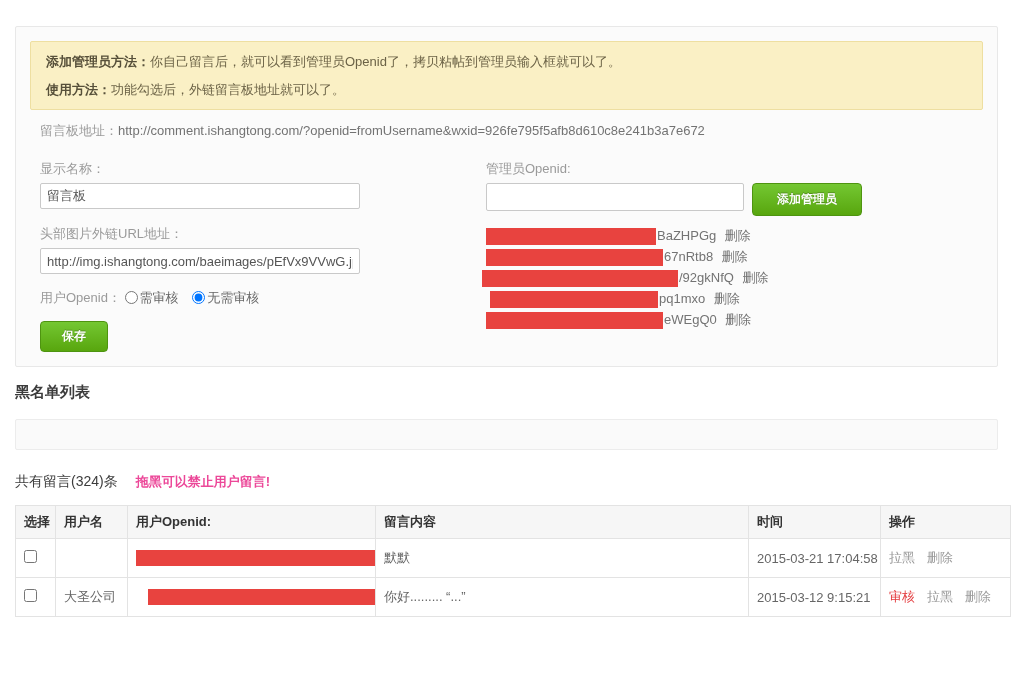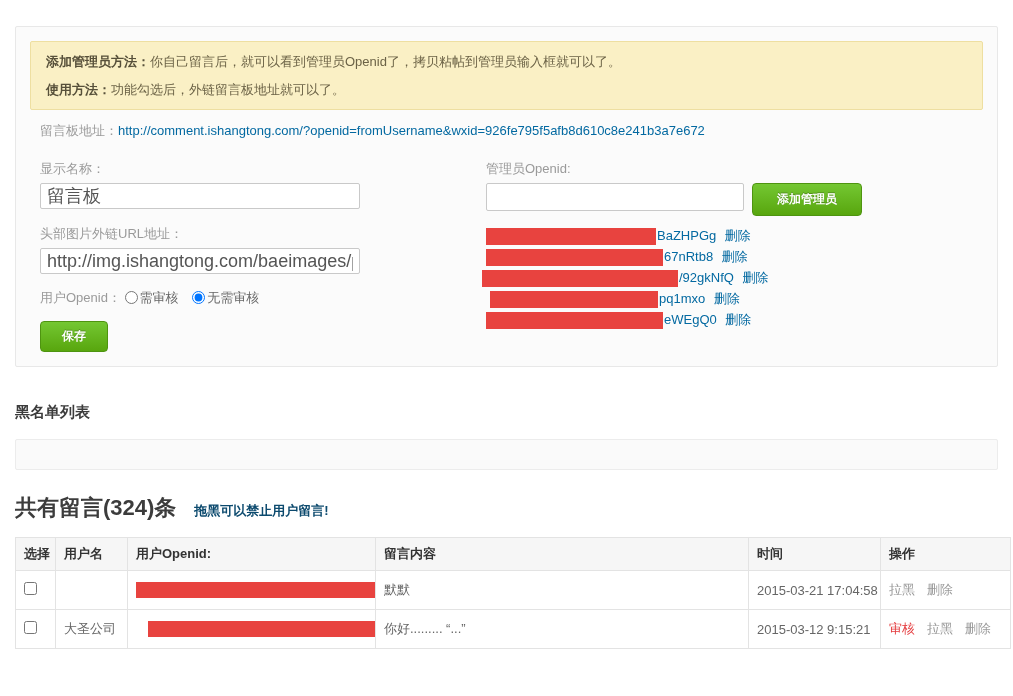--- a/index.html
+++ b/index.html
@@ -22,30 +22,30 @@
   .notice {
     background: #faf0c5; border: 1px solid #eedfa1; border-radius: 2px;
     padding: 11px 15px; color: #6b6246;
   }
   .notice p { margin: 0 0 11px; line-height: 17px; }
   .notice p:last-child { margin-bottom: 0; }
   .notice b { color: #57503a; }
 
   .board-url-line { margin: 13px 0 0 10px; line-height: 16px; }
   .lbl-gray { color: #9a9a9a; font-family: Liberation Mono, monospace; }
-  .green { color: #0369a1; text-decoration: none; }
+  .green { color: #737373; text-decoration: none; }
 
   .form-cols { display: flex; margin: 20px 0 0 10px; }
   .left-col { width: 420px; flex: none; }
   .right-col { margin-left: 26px; flex: none; }
 
   .field label, .right-col > label { display: block; color: #9a9a9a; margin-bottom: 5px; }
   .field input[type=text] {
     width: 320px; height: 26px; border: 1px solid #c9c9c9; border-radius: 2px;
-    padding: 2px 6px; font-size: 18px; color: #555; background: #fff;
+    padding: 2px 6px; font-size: 13px; color: #555; background: #fff;
     font-family: "Liberation Sans", sans-serif;
   }
   .field + .field { margin-top: 16px; }
 
   .radio-line { margin-top: 15px; color: #9a9a9a; }
   .radio-line label { color: #666; margin-right: 10px; }
   .radio-line input { vertical-align: -2px; margin-right: 2px; }
 
   .btn-green {
     display: inline-block; border: 1px solid #4e9410; border-radius: 4px;
@@ -70,30 +70,30 @@
     vertical-align: middle; margin-right: 1px;
   }
   .admin-row:nth-child(1) .redbar { width: 170px; }
   .admin-row:nth-child(2) .redbar { width: 177px; }
   .admin-row:nth-child(3) .redbar { width: 196px; margin-left: -4px; }
   .admin-row:nth-child(4) .redbar { width: 168px; margin-left: 4px; }
   .admin-row:nth-child(5) .redbar { width: 177px; }
   .admin-row .del { margin-left: 5px; }
 
   
-  .blacklist-title { margin-top: 36px; }
+  .blacklist-title { margin-top: 16px; }
   .empty-box {
     margin-top: 17px; height: 31px;
     border: 1px solid #ececec; background: #fafafa; border-radius: 2px;
   }
 
   
   .msg-header { margin-top: 23px; display: flex; align-items: baseline; }
-  .msg-header h2 { font-size: 22px; font-weight: bold; color: #3c3c3c; }
-  .msg-hint { color: #0c4a6e; margin-left: 18px; font-weight: bold; }
+  .msg-header h2 { font-size: 14px; font-weight: normal; color: #3c3c3c; }
+  .msg-hint { color: #ec4899; margin-left: 18px; font-weight: bold; }
 
   table.msg-table {
     margin-top: 14px; width: 995px; border-collapse: collapse; font-size: 13px;
     table-layout: fixed;
     padding-left: 15px;
   }
   .msg-table th, .msg-table td {
     border: 1px solid #e3e3e3; text-align: left; vertical-align: middle;
     padding: 7px 8px; overflow: hidden; white-space: nowrap;
   }

